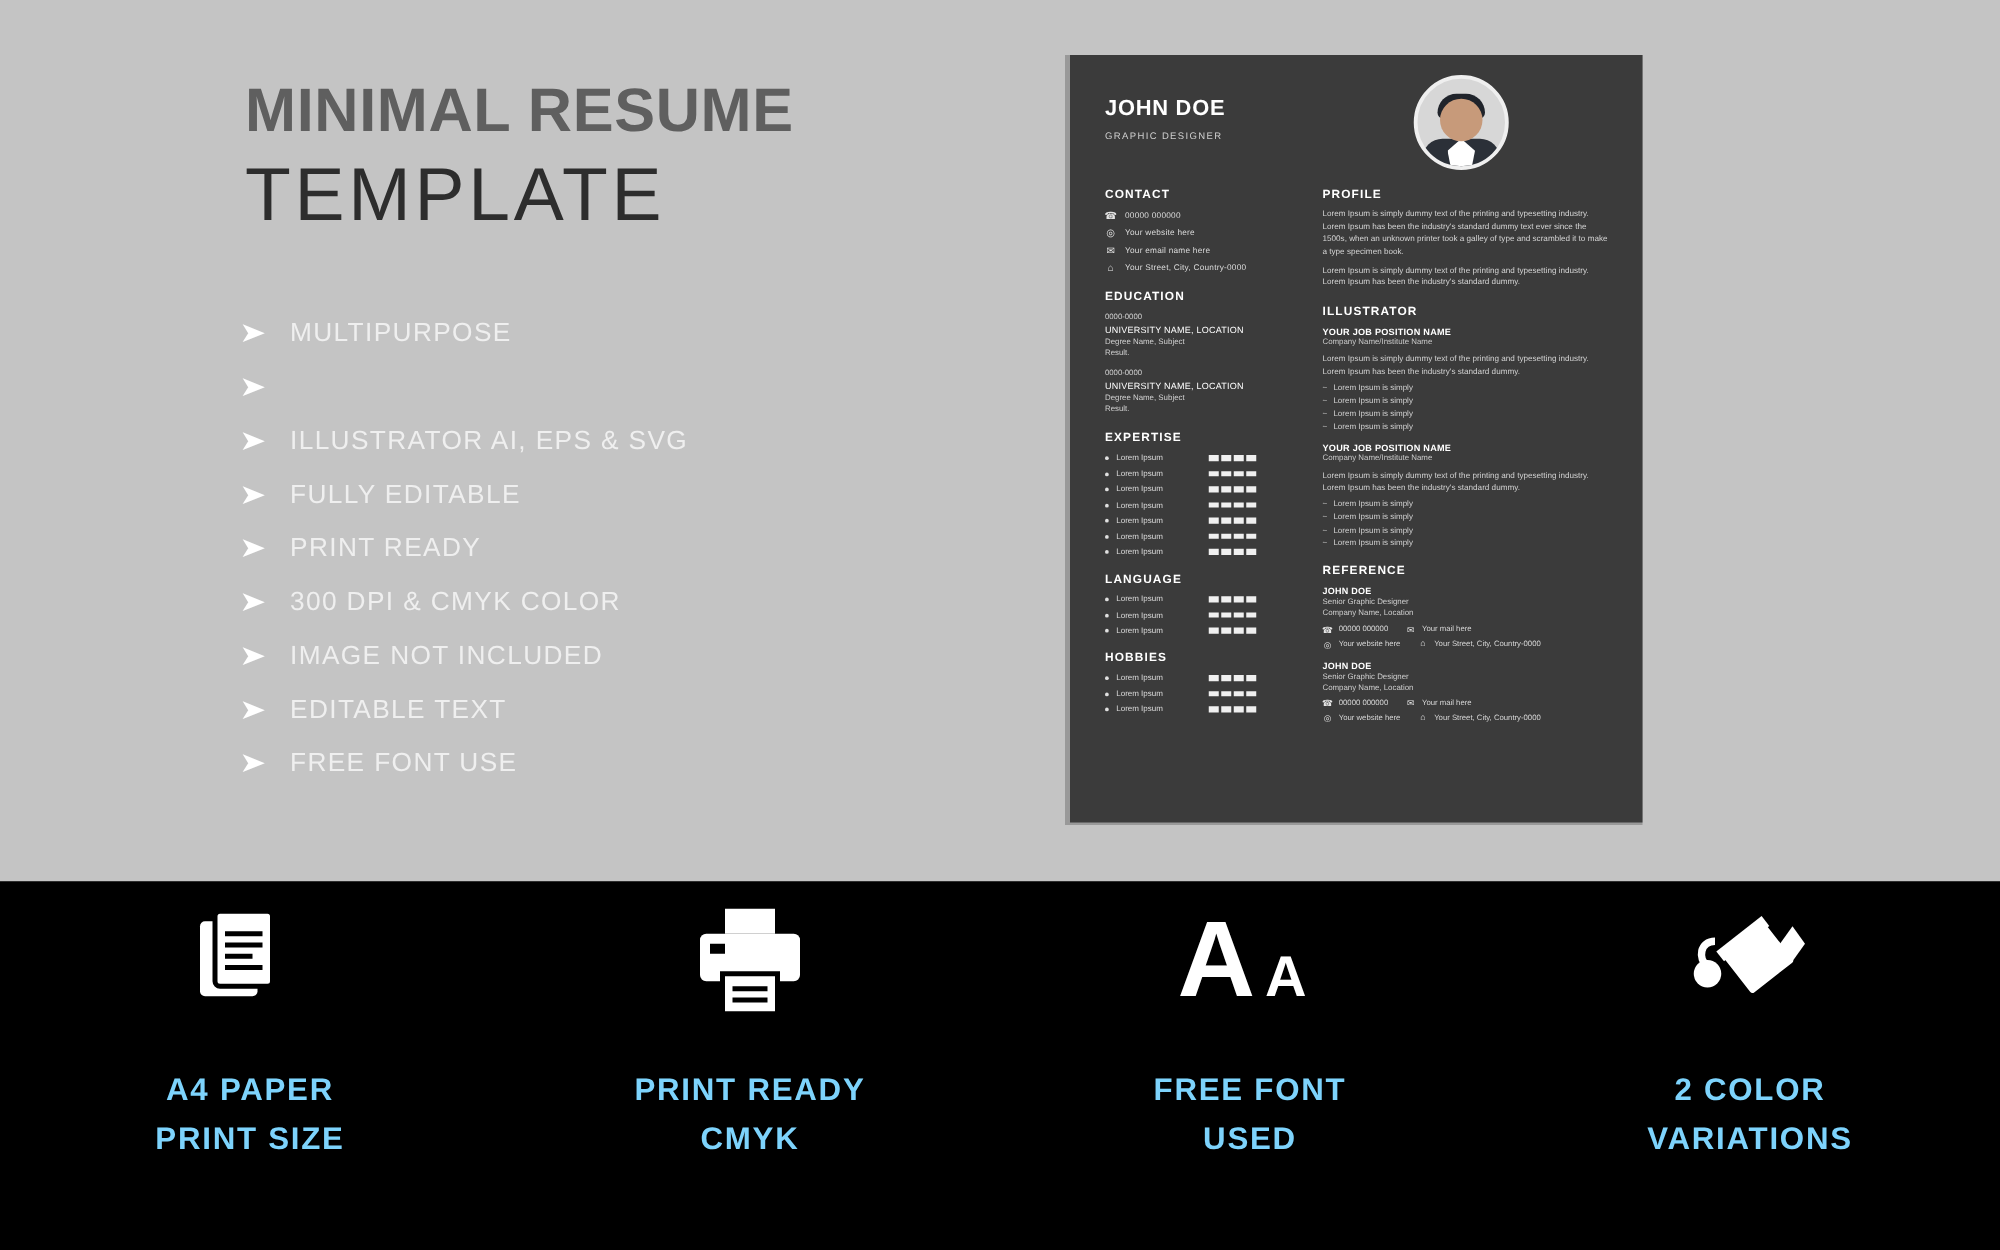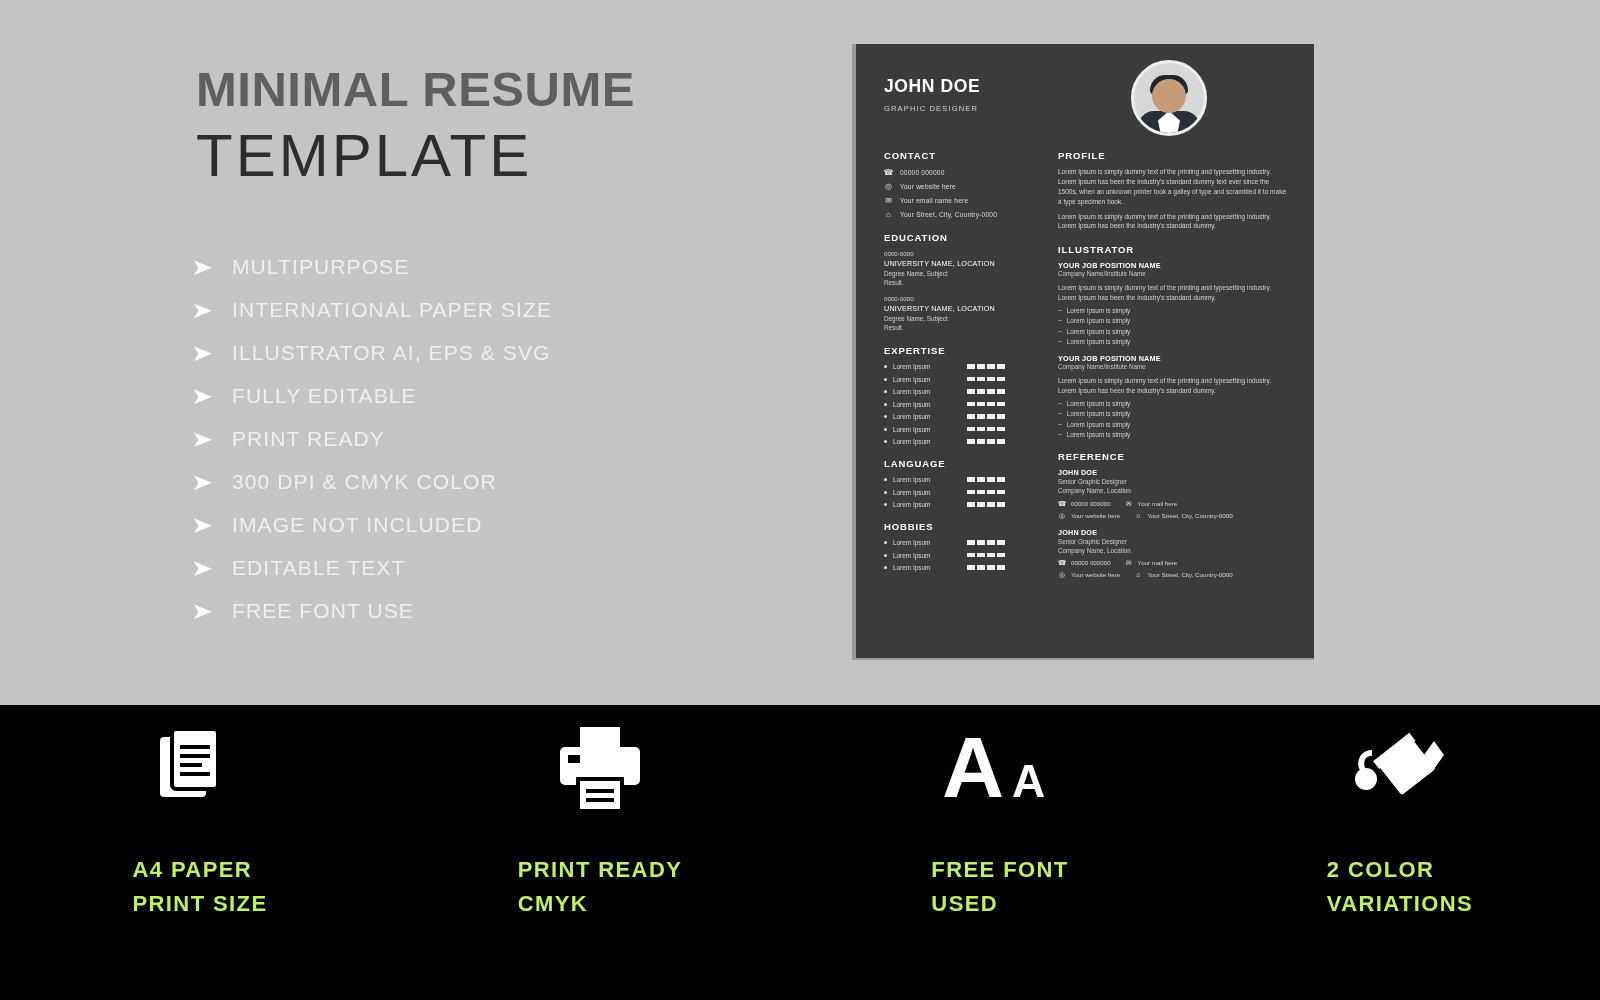--- a/index.html
+++ b/index.html
@@ -136,22 +136,22 @@
 
   
   .bottom {
     position: absolute; left: 0; top: 705px; width: 1600px; height: 295px;
     background: #000000;
   }
   .bfeats { display: flex; width: 100%; height: 100%; }
   .bfeat { flex: 1 1 0; display: flex; flex-direction: column; align-items: center; padding-top: 18px; }
   .bicon { height: 92px; display: flex; align-items: center; justify-content: center; }
   .bcap {
-    margin-top: 38px; text-align: left; color: #bef264;
-    font-size: 22px; letter-spacing: 1.4px; line-height: 1.55; font-weight: bold;
+    margin-top: 38px; text-align: center; color: #7dd3fc;
+    font-size: 25px; letter-spacing: 1.4px; line-height: 1.55; font-weight: bold;
   }
 </style>
 </head>
 <body>
 
 <div class="page">
 
   <div class="top">
 
     <div class="headline">
@@ -159,21 +159,20 @@
       <div class="l2">TEMPLATE</div>
     </div>
 
     <div class="features" id="feature-list">
         <div class="feat-row">
           <div class="feat-arrow">➤</div>
           <div class="feat-label">MULTIPURPOSE</div>
         </div>
         <div class="feat-row">
           <div class="feat-arrow">➤</div>
-          <div class="feat-label">INTERNATIONAL PAPER SIZE</div>
         </div>
         <div class="feat-row">
           <div class="feat-arrow">➤</div>
           <div class="feat-label">ILLUSTRATOR AI, EPS &amp; SVG</div>
         </div>
         <div class="feat-row">
           <div class="feat-arrow">➤</div>
           <div class="feat-label">FULLY EDITABLE</div>
         </div>
         <div class="feat-row">

